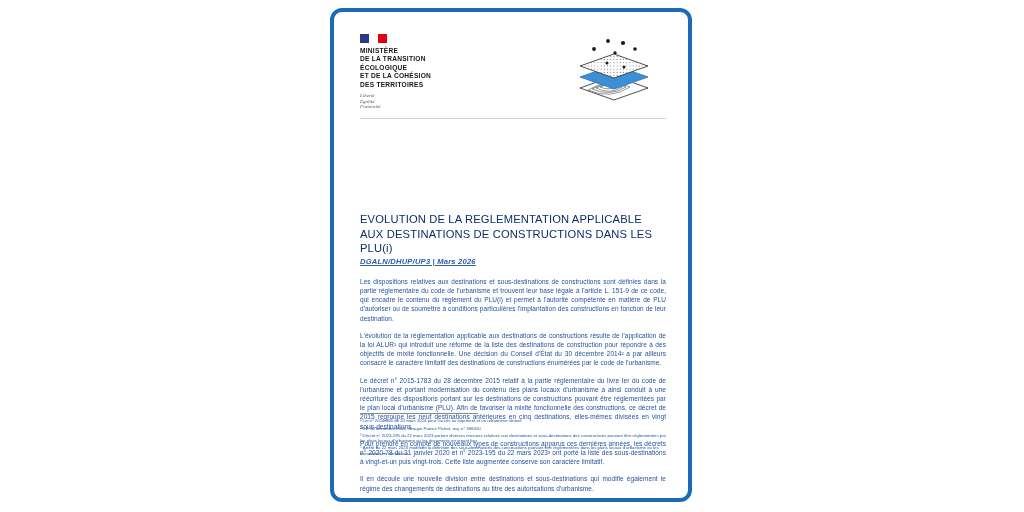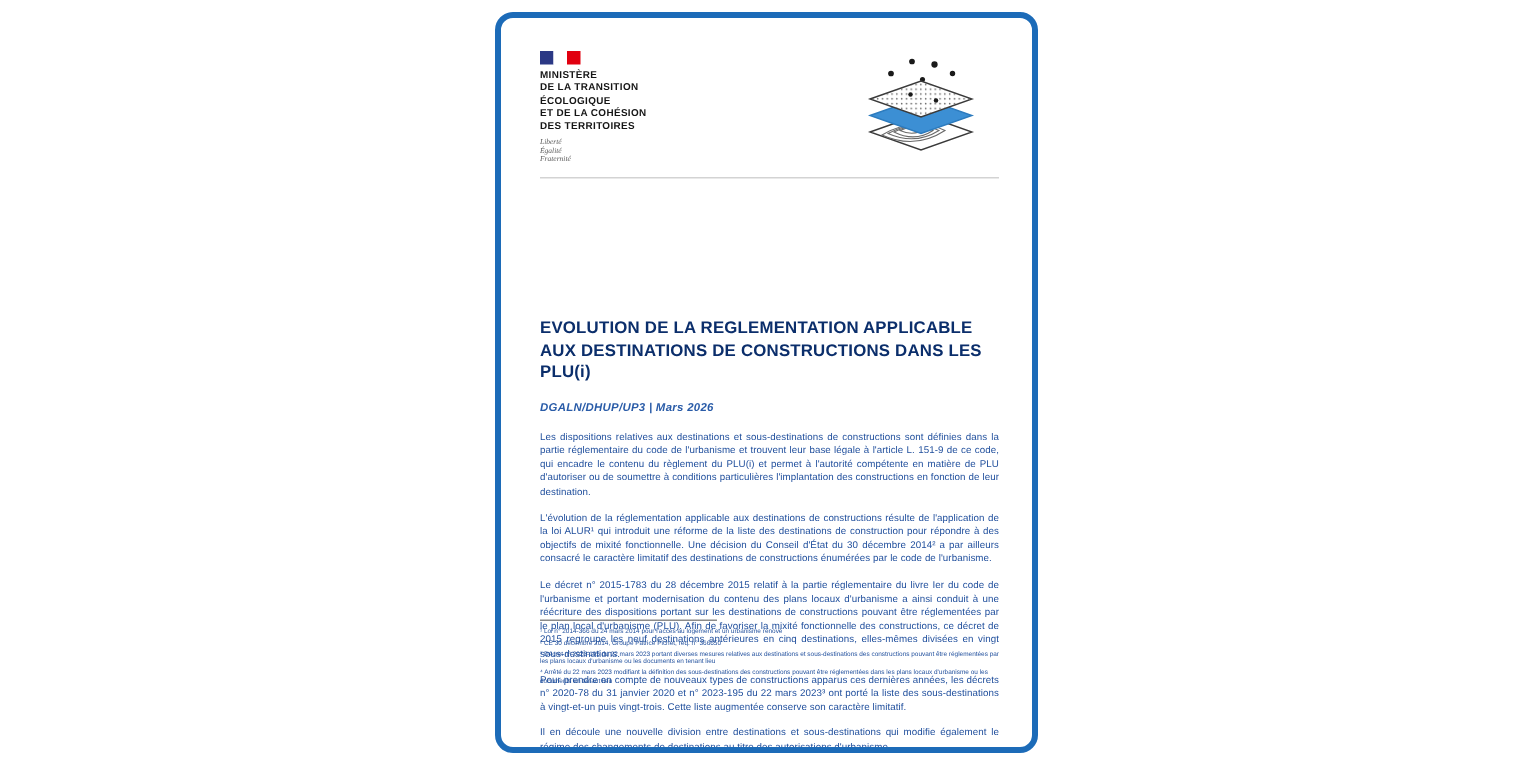--- a/index.html
+++ b/index.html
@@ -102,34 +102,35 @@
     top: 84px;
     height: 1px;
     background: #d3d3d3;
   }
 
   
   .title-block { margin-top: 96px; }
 
   .doc-title {
     font-size: 11.2px;
-    font-weight: bold;
+    font-weight: normal;
     line-height: 14.6px;
     color: #0B2E6B;
     letter-spacing: 0.15px;
     margin: 0;
   }
 
   .doc-subtitle {
-    margin-top: 11px;
+    margin-top: 1px;
     font-size: 7.6px;
     font-style: italic;
     font-weight: bold;
     color: #2A5CA8;
     letter-spacing: 0.2px;
+    text-decoration: underline;
   }
 
   
   .doc-body { margin-top: 11px; }
 
   .doc-body p {
     margin: 0 0 8px 0;
     font-size: 6.5px;
     line-height: 9.2px;
     color: #1F4E9C;

